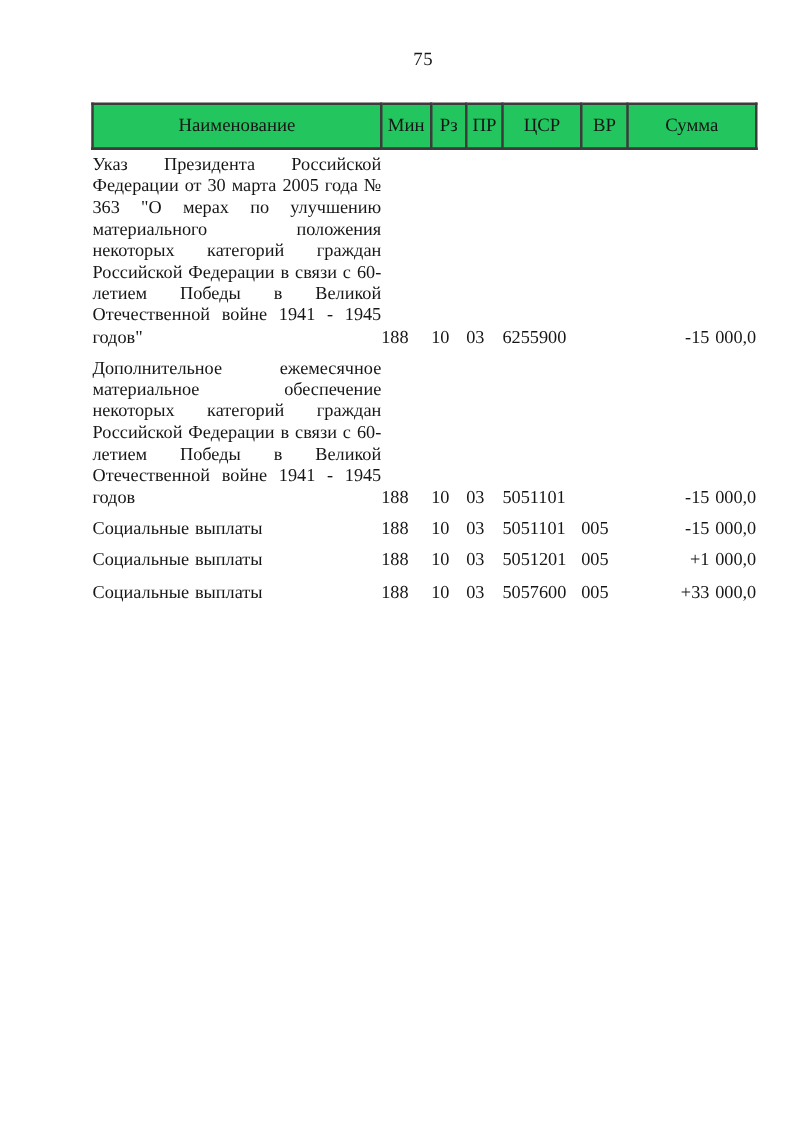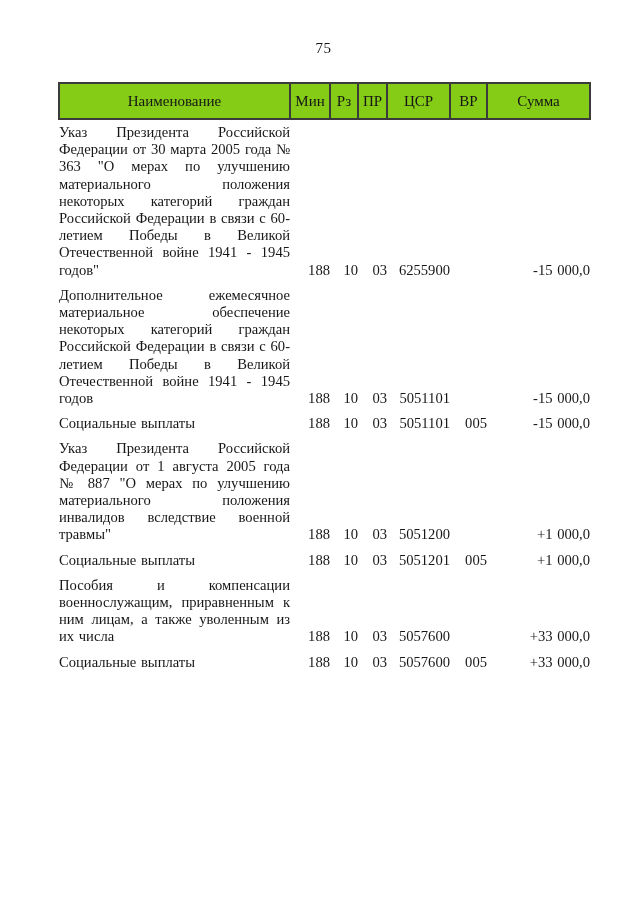--- a/index.html
+++ b/index.html
@@ -12,20 +12,21 @@
     height: 905px;
     overflow: hidden;
     font-family: "Liberation Serif", "DejaVu Serif", serif;
     color: #161616;
   }
   .page {
     width: 640px;
     height: 639px;
     background: #ffffff;
     box-sizing: border-box;
+    padding-left: 15px;
   }
   .pageno {
     width: 531px;
     margin-left: 58px;
     padding-top: 40px;
     text-align: center;
     font-size: 15px;
     line-height: 17px;
     letter-spacing: 0.5px;
   }
@@ -45,39 +46,39 @@
   table.budget col.c-sum  { width: 103px; }
 
   table.budget th {
     border: 2px solid #3b3b3b;
     font-weight: normal;
     font-size: 15px;
     height: 34px;
     padding: 0;
     text-align: center;
     vertical-align: middle;
-    background: #84cc16;
+    background: #22c55e;
   }
 
   table.budget td {
     font-size: 14.6px;
     line-height: 17.2px;
     vertical-align: bottom;
     padding: 8px 0 0 0;
     word-spacing: 1px;
   }
   table.budget tbody tr:first-child td { padding-top: 4px; }
 
   td.c-name {
     text-align: justify;
     text-align-last: left;
     -moz-text-align-last: left;
   }
   td.c-min, td.c-rz, td.c-pr, td.c-csr, td.c-vr {
-    text-align: right;
+    text-align: left;
     white-space: nowrap;
     font-family: Liberation Serif, serif;
   }
   td.c-sum {
     text-align: right;
     white-space: nowrap;
     padding-right: 1px;
     margin-top: 24px;
   }
   tr.bold td { font-weight: bold; }
@@ -131,45 +132,27 @@
         <tr>
           <td class="c-name">Социальные выплаты</td>
           <td class="c-min">188</td>
           <td class="c-rz">10</td>
           <td class="c-pr">03</td>
           <td class="c-csr">5051101</td>
           <td class="c-vr">005</td>
           <td class="c-sum">-15 000,0</td>
         </tr>
         <tr>
-          <td class="c-name">Указ Президента Российской Федерации от 1 августа 2005 года № 887 "О мерах по улучшению материального положения инвалидов вследствие военной травмы"</td>
-          <td class="c-min">188</td>
-          <td class="c-rz">10</td>
-          <td class="c-pr">03</td>
-          <td class="c-csr">5051200</td>
-          <td class="c-vr"></td>
-          <td class="c-sum">+1 000,0</td>
-        </tr>
-        <tr>
           <td class="c-name">Социальные выплаты</td>
           <td class="c-min">188</td>
           <td class="c-rz">10</td>
           <td class="c-pr">03</td>
           <td class="c-csr">5051201</td>
           <td class="c-vr">005</td>
           <td class="c-sum">+1 000,0</td>
-        </tr>
-        <tr>
-          <td class="c-name">Пособия и компенсации военнослужащим, приравненным к ним лицам, а также уволенным из их числа</td>
-          <td class="c-min">188</td>
-          <td class="c-rz">10</td>
-          <td class="c-pr">03</td>
-          <td class="c-csr">5057600</td>
-          <td class="c-vr"></td>
-          <td class="c-sum">+33 000,0</td>
         </tr>
         <tr>
           <td class="c-name">Социальные выплаты</td>
           <td class="c-min">188</td>
           <td class="c-rz">10</td>
           <td class="c-pr">03</td>
           <td class="c-csr">5057600</td>
           <td class="c-vr">005</td>
           <td class="c-sum">+33 000,0</td>
         </tr>

